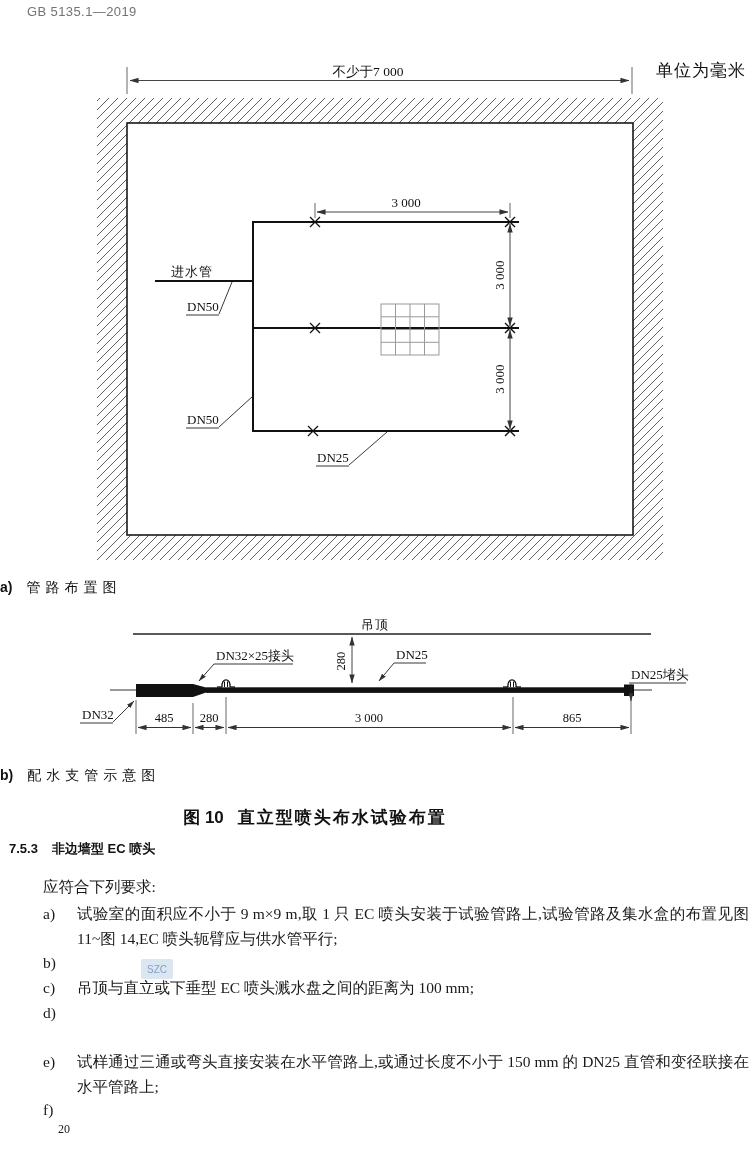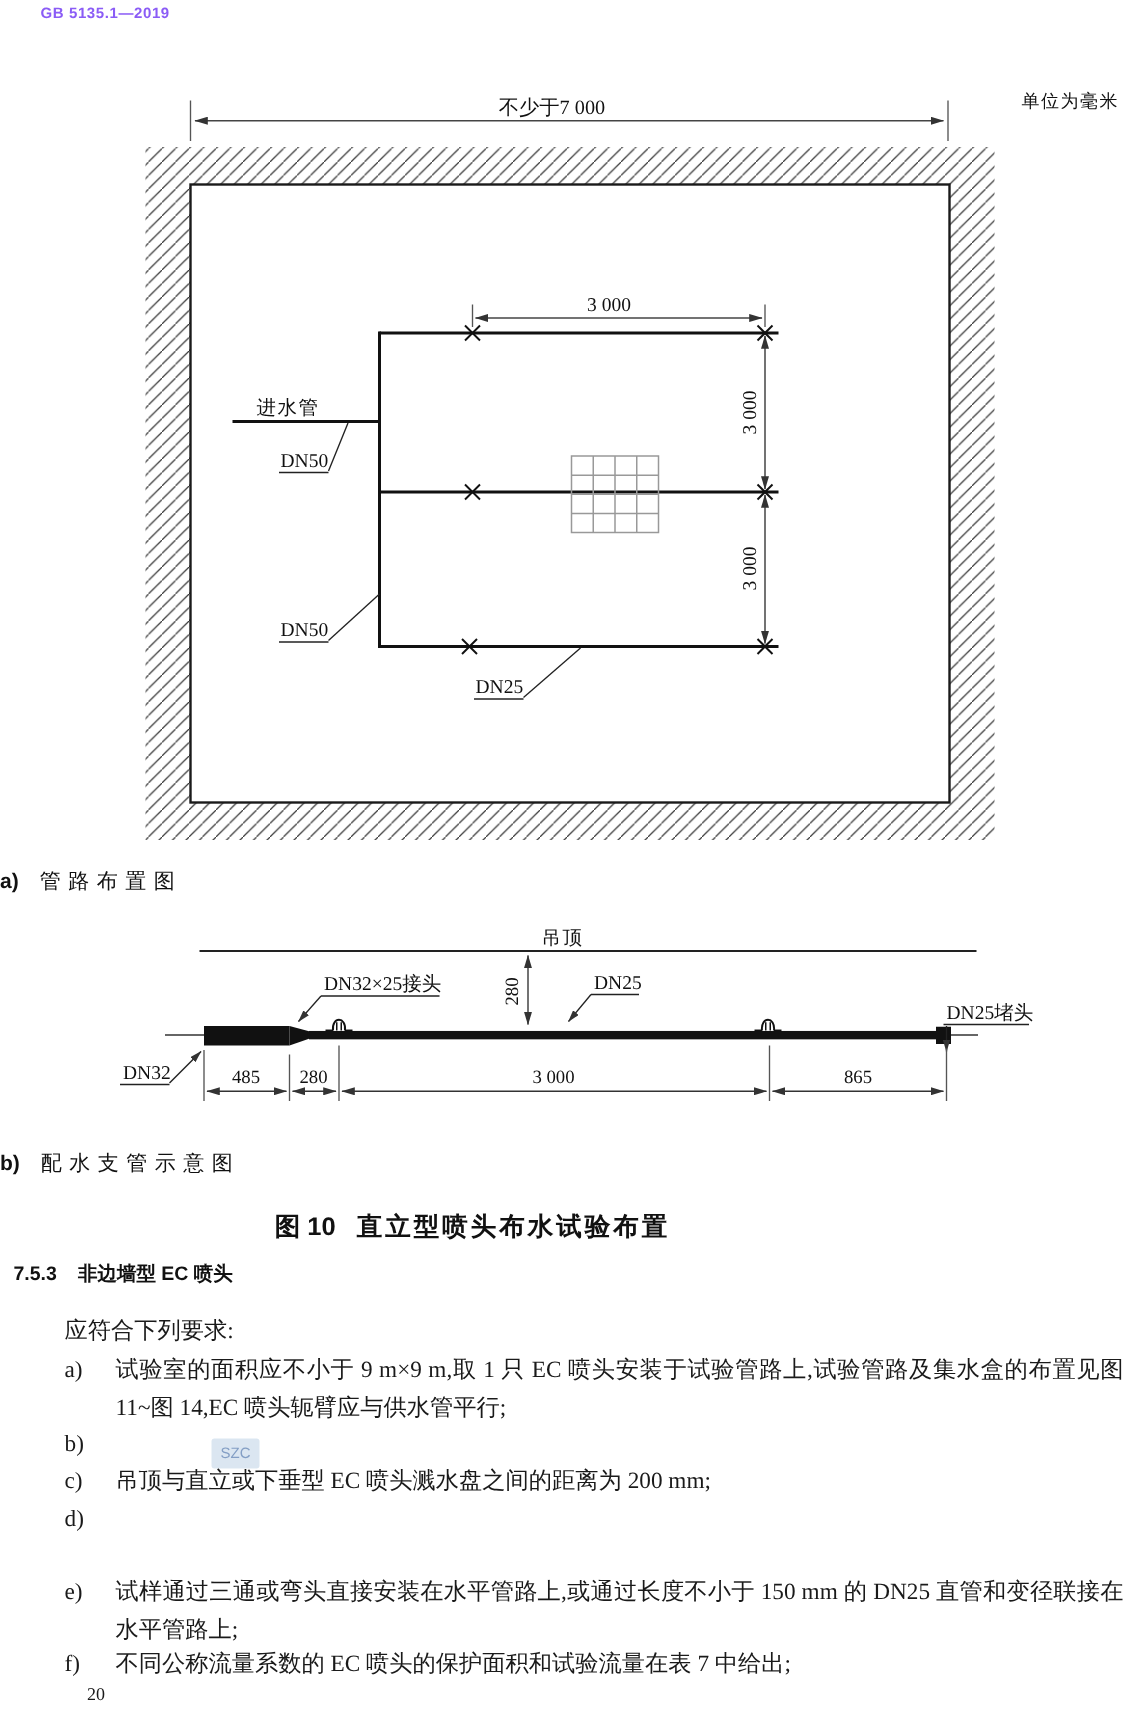--- a/index.html
+++ b/index.html
@@ -3,23 +3,23 @@
 <meta charset="utf-8">
 <style>
   html,body{margin:0;padding:0;}
   body{
     width:750px;height:1149px;position:relative;background:#ffffff;
     font-family:"Liberation Serif", serif;color:#1a1a1a;overflow:hidden;
   }
   .abs{position:absolute;}
   .doc-header{
     left:27px;top:4px;font-family:"Liberation Sans",sans-serif;
-    font-weight:bold;font-size:10px;letter-spacing:0.4px;color:#8b5cf6;
-  }
-  .units-note{right:4px;top:59px;font-size:12px;color:#111;letter-spacing:1px;}
+    font-weight:normal;font-size:13px;letter-spacing:0.4px;color:#737373;
+  }
+  .units-note{right:4px;top:59px;font-size:17px;color:#111;letter-spacing:1px;}
   svg{position:absolute;left:0;top:0;}
   svg text{font-family:"Liberation Serif",serif;fill:#111;}
   .cap{left:0;width:746px;text-align:left;font-size:14px;color:#111;}
   .cap .cap-marker{font-weight:bold;font-family:"Liberation Sans",sans-serif;margin-right:14px;}
   .cap .cap-text{letter-spacing:5px;}
   .fig-title{
     left:0;top:806px;width:630px;text-align:center;
     font-family:"Liberation Sans",sans-serif;font-weight:bold;font-size:17px;color:#111;
   }
   .fig-title .gap{display:inline-block;width:14px;}
@@ -234,26 +234,26 @@
 </div>
 <div class="abs sec-intro">应符合下列要求:</div>
 
 <div class="abs sec-item" style="top:902px;">
   <span class="marker">a)</span><span>试验室的面积应不小于 9 m×9 m,取 1 只 EC 喷头安装于试验管路上,试验管路及集水盒的布置见图 11~图 14,EC 喷头轭臂应与供水管平行;</span>
 </div>
 <div class="abs sec-item" style="top:951px;">
   <span class="marker">b)</span>
 </div>
 <div class="abs sec-item" style="top:976px;">
-  <span class="marker">c)</span><span>吊顶与直立或下垂型 EC 喷头溅水盘之间的距离为 200 mm;</span>
+  <span class="marker">c)</span><span>吊顶与直立或下垂型 EC 喷头溅水盘之间的距离为 100 mm;</span>
 </div>
 <div class="abs sec-item" style="top:1001px;">
   <span class="marker">d)</span>
 </div>
 <div class="abs sec-item" style="top:1050px;">
   <span class="marker">e)</span><span>试样通过三通或弯头直接安装在水平管路上,或通过长度不小于 150 mm 的 DN25 直管和变径联接在水平管路上;</span>
 </div>
 <div class="abs sec-item" style="top:1098px;">
-  <span class="marker">f)</span><span>不同公称流量系数的 EC 喷头的保护面积和试验流量在表 7 中给出;</span>
+  <span class="marker">f)</span>
 </div>
 
 <div class="abs watermark">SZC</div>
 <div class="abs page-num">20</div>
 
 </body></html>

